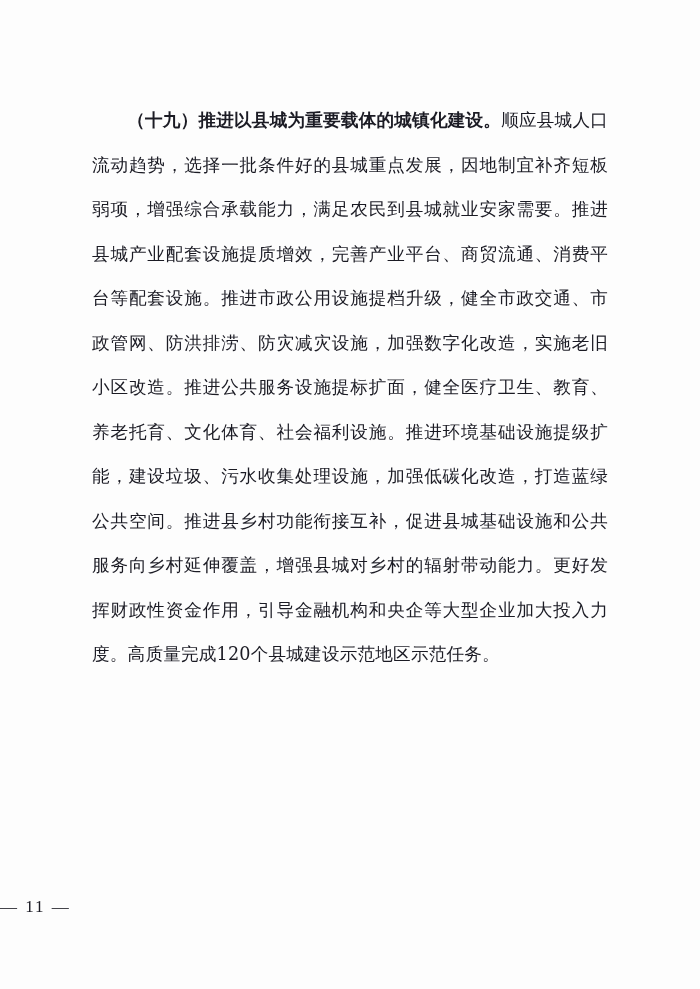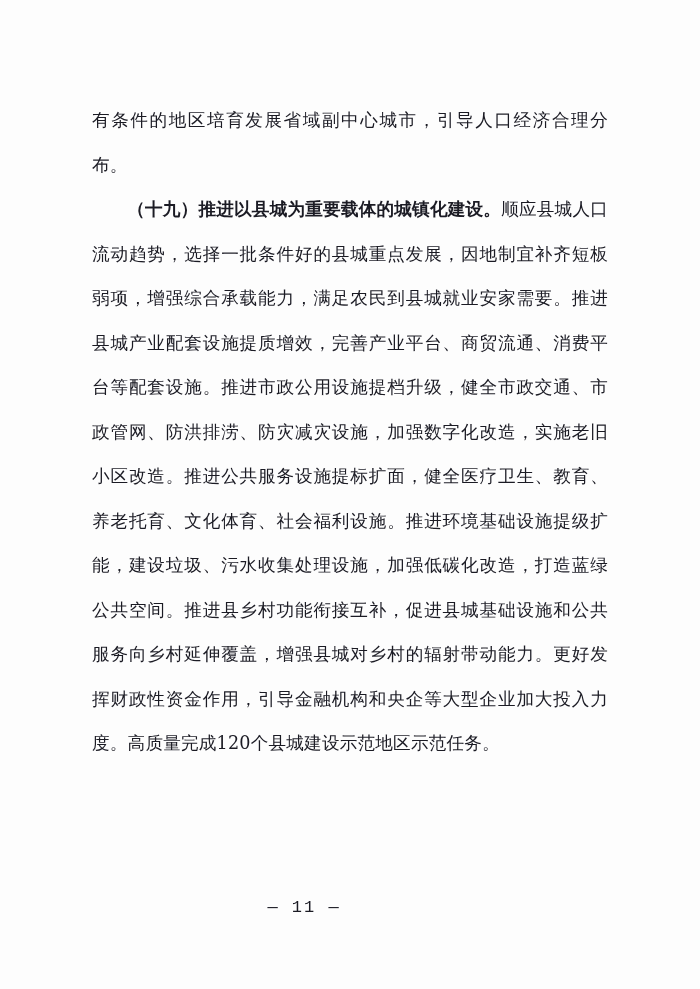--- a/index.html
+++ b/index.html
@@ -40,36 +40,33 @@
     margin-top: 0;
   }
   .bold-lead {
     font-weight: 700;
   }
   .page-number {
     position: absolute;
     left: 0;
     right: 92px;
     bottom: 72px;
-    text-align: center;
+    text-align: left;
     font-size: 17px;
     color: #1b1b24;
     letter-spacing: 2px;
-    font-family: Liberation Mono, monospace;
+    font-family: Liberation Serif, serif;
   }
 </style>
 </head>
 <body>
 
 <div class="page">
   <div class="doc-body">
 
-    <p class="para">
-      <span>有条件的地区培育发展省域副中心城市，引导人口经济合理分布。</span>
-    </p>
 
 
     <p class="para indent">
       <span class="bold-lead">（十九）推进以县城为重要载体的城镇化建设。</span><span>顺应县城人口流动趋势，选择一批条件好的县城重点发展，因地制宜补齐短板弱项，增强综合承载能力，满足农民到县城就业安家需要。推进县城产业配套设施提质增效，完善产业平台、商贸流通、消费平台等配套设施。推进市政公用设施提档升级，健全市政交通、市政管网、防洪排涝、防灾减灾设施，加强数字化改造，实施老旧小区改造。推进公共服务设施提标扩面，健全医疗卫生、教育、养老托育、文化体育、社会福利设施。推进环境基础设施提级扩能，建设垃圾、污水收集处理设施，加强低碳化改造，打造蓝绿公共空间。推进县乡村功能衔接互补，促进县城基础设施和公共服务向乡村延伸覆盖，增强县城对乡村的辐射带动能力。更好发挥财政性资金作用，引导金融机构和央企等大型企业加大投入力度。高质量完成120个县城建设示范地区示范任务。</span>
     </p>
 
   </div>
 
   <div class="page-number">— 11 —</div>
 </div>

